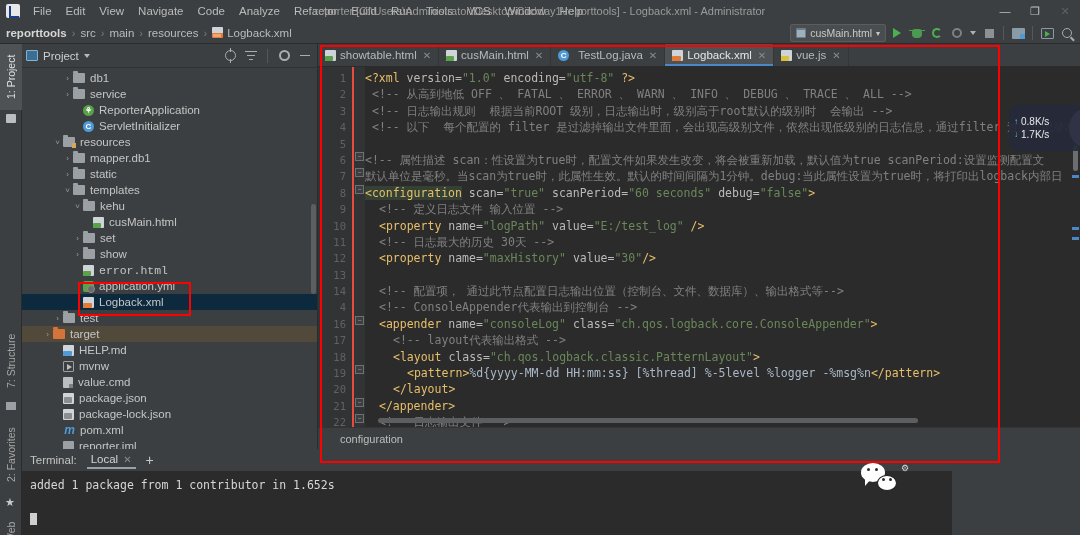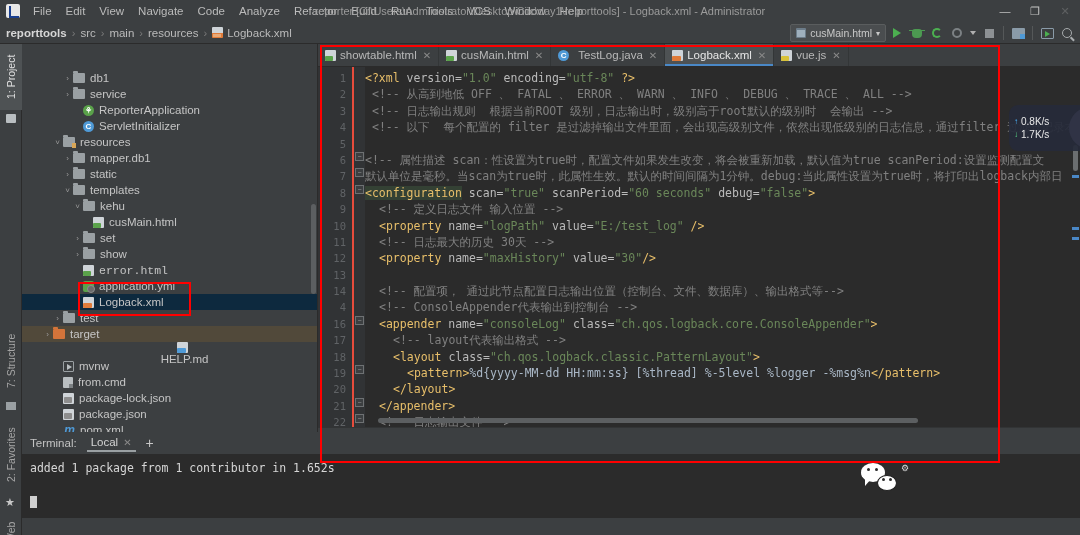--- a/index.html
+++ b/index.html
@@ -193,21 +193,21 @@
   .vmark{position:absolute;right:1px;width:7px;height:3px;background:#4a88c7;}
 
   .bcrumb-bottom{
     position:absolute;left:0;right:0;bottom:0;height:22px;background:#3c3f41;
     display:flex;align-items:center;padding-left:22px;font-size:11px;color:#bdbdbd;
     border-top:1px solid #323435;
   }
 
   
   .terminal{
-    position:absolute; left:22px; top:432px; width:1058px; height:86px; background:#2b2b2b;
+    position:absolute; left:22px; top:449px; width:930px; height:86px; background:#2b2b2b;
   }
   .term-head{
     height:22px;background:#3c3f41;display:flex;align-items:center;gap:10px;padding-left:8px;font-size:11.5px;color:#c3c3c3;
   }
   .term-tab{position:relative;padding:2px 4px 4px 4px;color:#d3d3d3;display:flex;align-items:center;gap:5px;}
   .term-tab:after{content:"";position:absolute;left:0;right:0;bottom:0;height:2px;background:#9aa0a3;}
   .term-tab .x{color:#8a8a8a;font-size:10px;}
   .term-plus{color:#c8c8c8;font-size:14px;line-height:12px;}
   .term-body{
     padding:6px 0 0 8px; font-family:"DejaVu Sans Mono", monospace; font-size:11.5px; color:#d6d6d6;
@@ -370,20 +370,43 @@
     <div class="vtool" style="top:372px;height:78px;">
       <span>2: Favorites</span>
     </div>
     <div style="position:absolute;left:5px;top:452px;color:#c7c7c7;font-size:11px;">★</div>
     <div class="vtool" style="top:470px;height:36px;">
       <span>Web</span>
     </div>
   </div>
 
   <div class="projpanel">
+    <div class="proj-header">
+      <span class="proj-ico"></span>
+      <span class="proj-title">Project</span>
+      <span class="proj-caret"></span>
+      <span class="spacer"></span>
+      <span class="hicon">
+          <span class="target-ico"></span>
+        </span>
+      <span class="hicon">
+        <span class="collapse-ico">
+          <i style="top:0;width:12px;"></i>
+            <i style="top:4px;width:8px;left:2px;"></i>
+            <i style="top:8px;width:4px;left:4px;"></i>
+        </span>
+      </span>
+      <span class="sep-v"></span>
+      <span class="hicon">
+          <span class="gear-ico"></span>
+        </span>
+      <span class="hicon">
+          <span class="minus-ico"></span>
+        </span>
+    </div>
     <div class="tree" id="tree">
         <div class="row" style="padding-left: 40px;">
           <span class="arrow">›</span>
           <span class="fldr"></span>
           <span>db1</span>
         </div>
         <div class="row" style="padding-left: 40px;">
           <span class="arrow">›</span>
           <span class="fldr"></span>
           <span>service</span>
@@ -456,44 +479,44 @@
         <div class="row" style="padding-left: 30px;">
           <span class="arrow">›</span>
           <span class="fldr"></span>
           <span>test</span>
         </div>
         <div class="row tan" style="padding-left: 20px;">
           <span class="arrow">›</span>
           <span class="fldr orange"></span>
           <span>target</span>
         </div>
-        <div class="row" style="padding-left: 30px; flex-direction: column;">
+        <div class="row" style="padding-left: 30px;">
           <span class="arrow"></span>
           <span class="f-md"></span>
           <span>HELP.md</span>
         </div>
         <div class="row" style="padding-left: 30px;">
           <span class="arrow"></span>
           <span class="f-run"></span>
           <span>mvnw</span>
         </div>
         <div class="row" style="padding-left: 30px;">
           <span class="arrow"></span>
           <span class="f-generic"></span>
-          <span>from.cmd</span>
+          <span>value.cmd</span>
+        </div>
+        <div class="row" style="padding-left: 30px;">
+          <span class="arrow"></span>
+          <span class="f-json"></span>
+          <span>package.json</span>
         </div>
         <div class="row" style="padding-left: 30px;">
           <span class="arrow"></span>
           <span class="f-json"></span>
           <span>package-lock.json</span>
-        </div>
-        <div class="row" style="padding-left: 30px;">
-          <span class="arrow"></span>
-          <span class="f-json"></span>
-          <span>package.json</span>
         </div>
         <div class="row" style="padding-left: 30px;">
           <span class="arrow"></span>
           <span class="f-m">m</span>
           <span>pom.xml</span>
         </div>
         <div class="row" style="padding-left: 30px;">
           <span class="arrow"></span>
           <span class="f-iml"></span>
           <span>reporter.iml</span>

